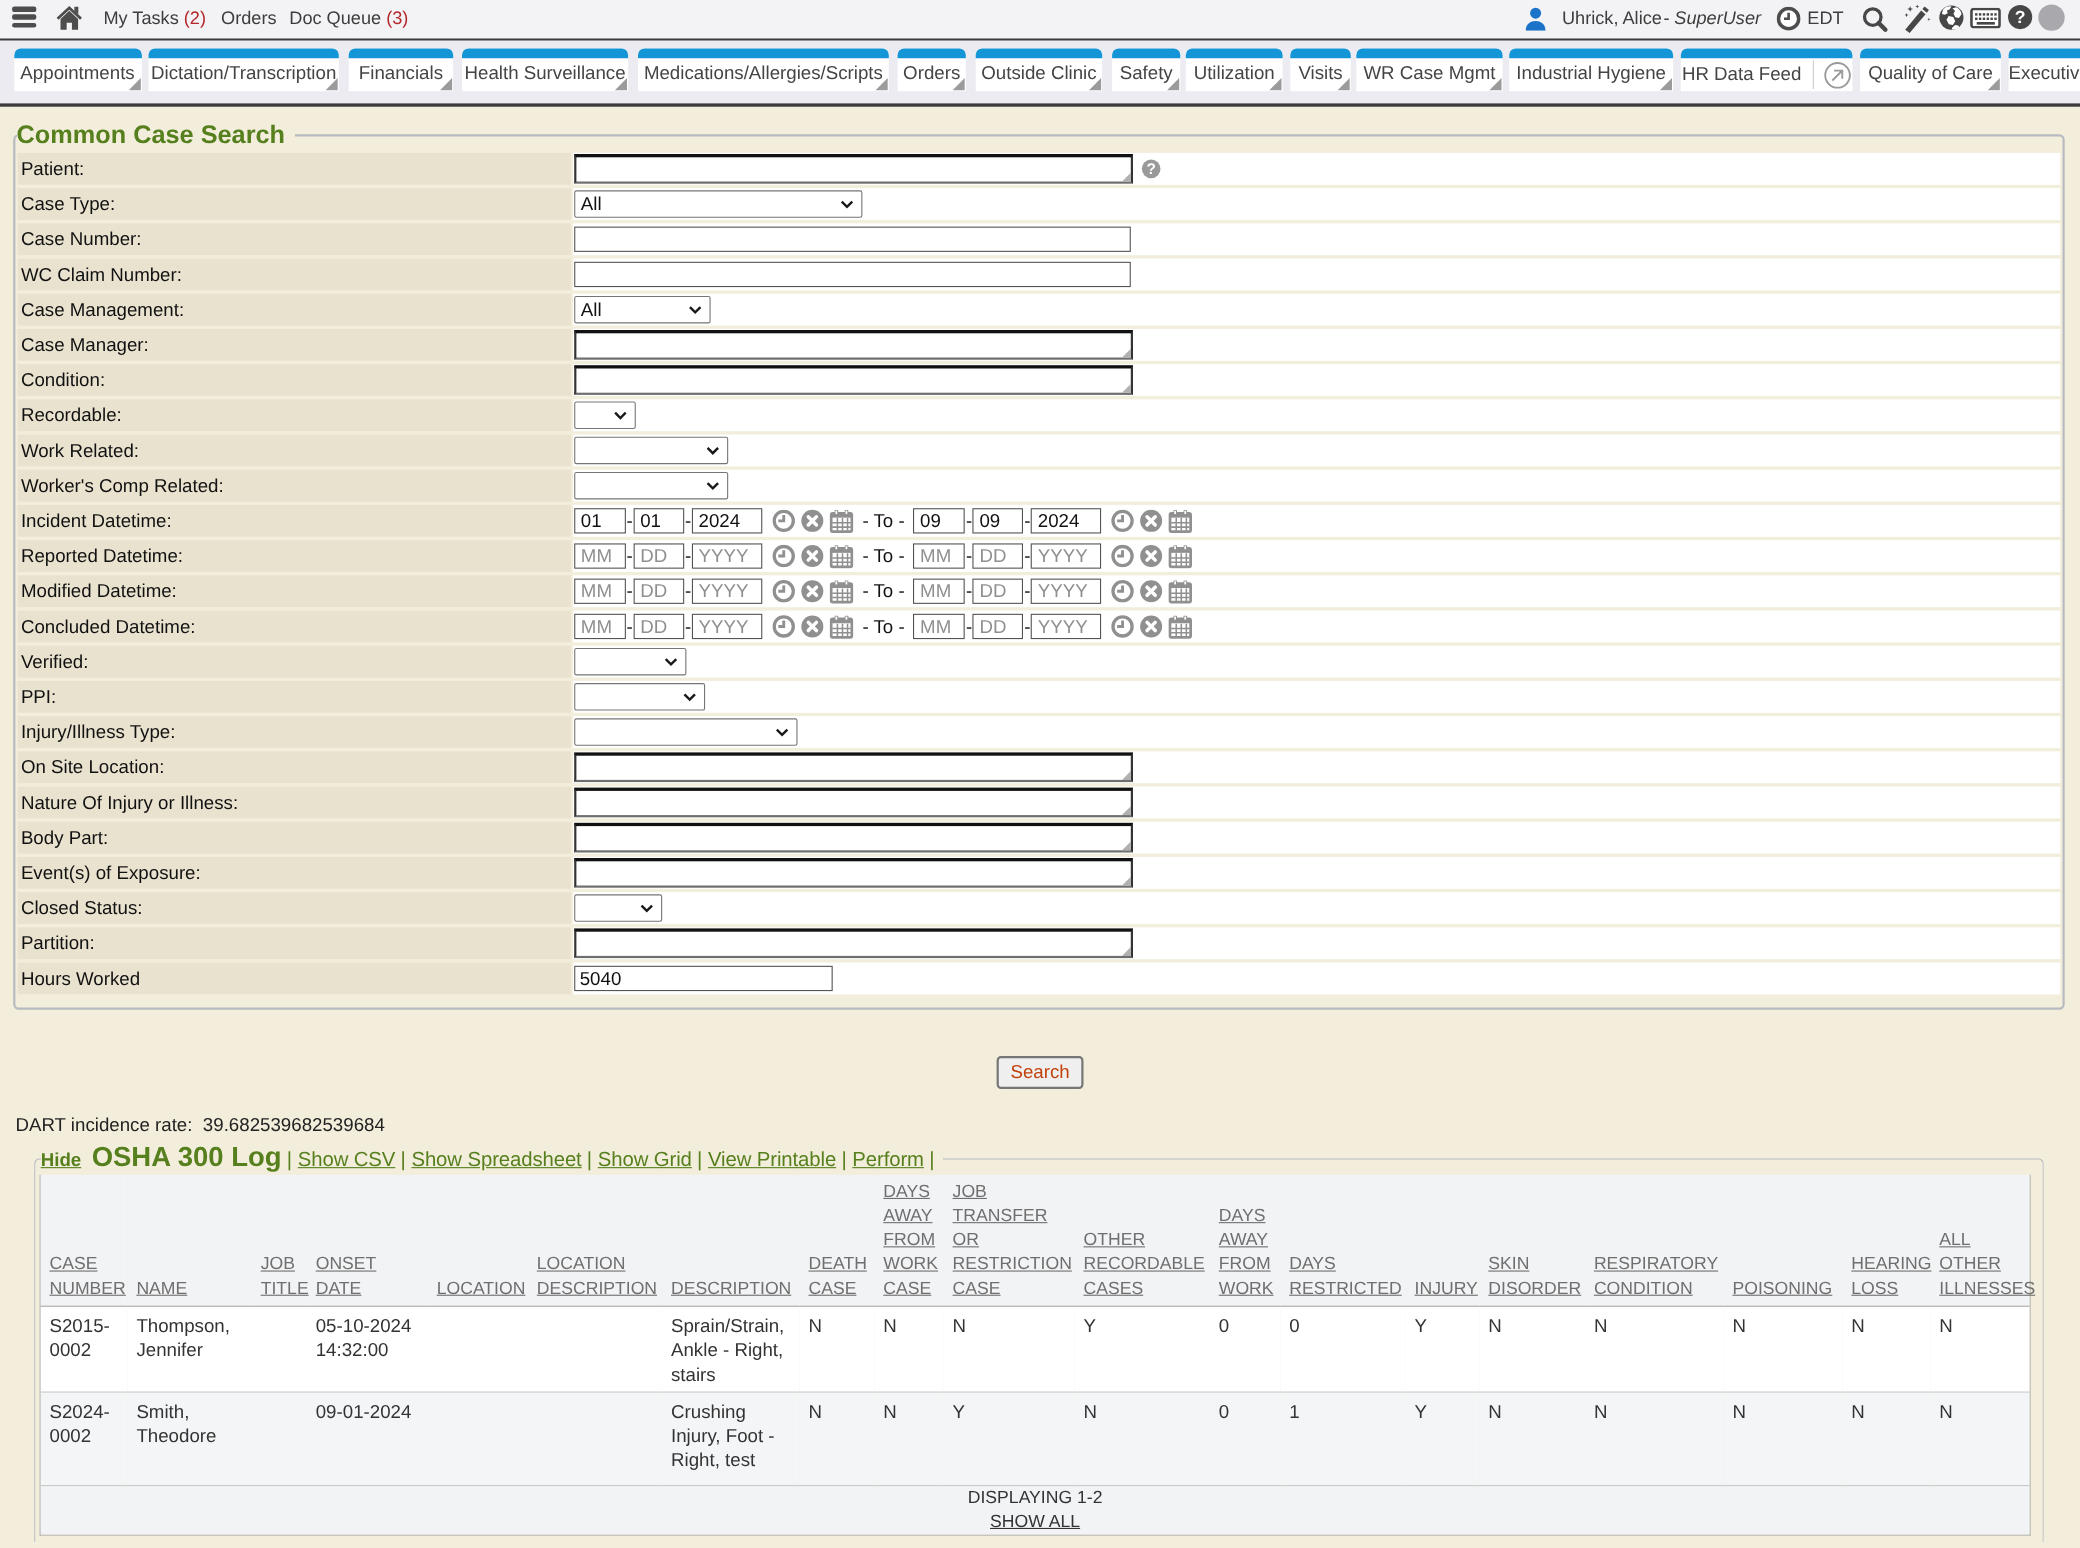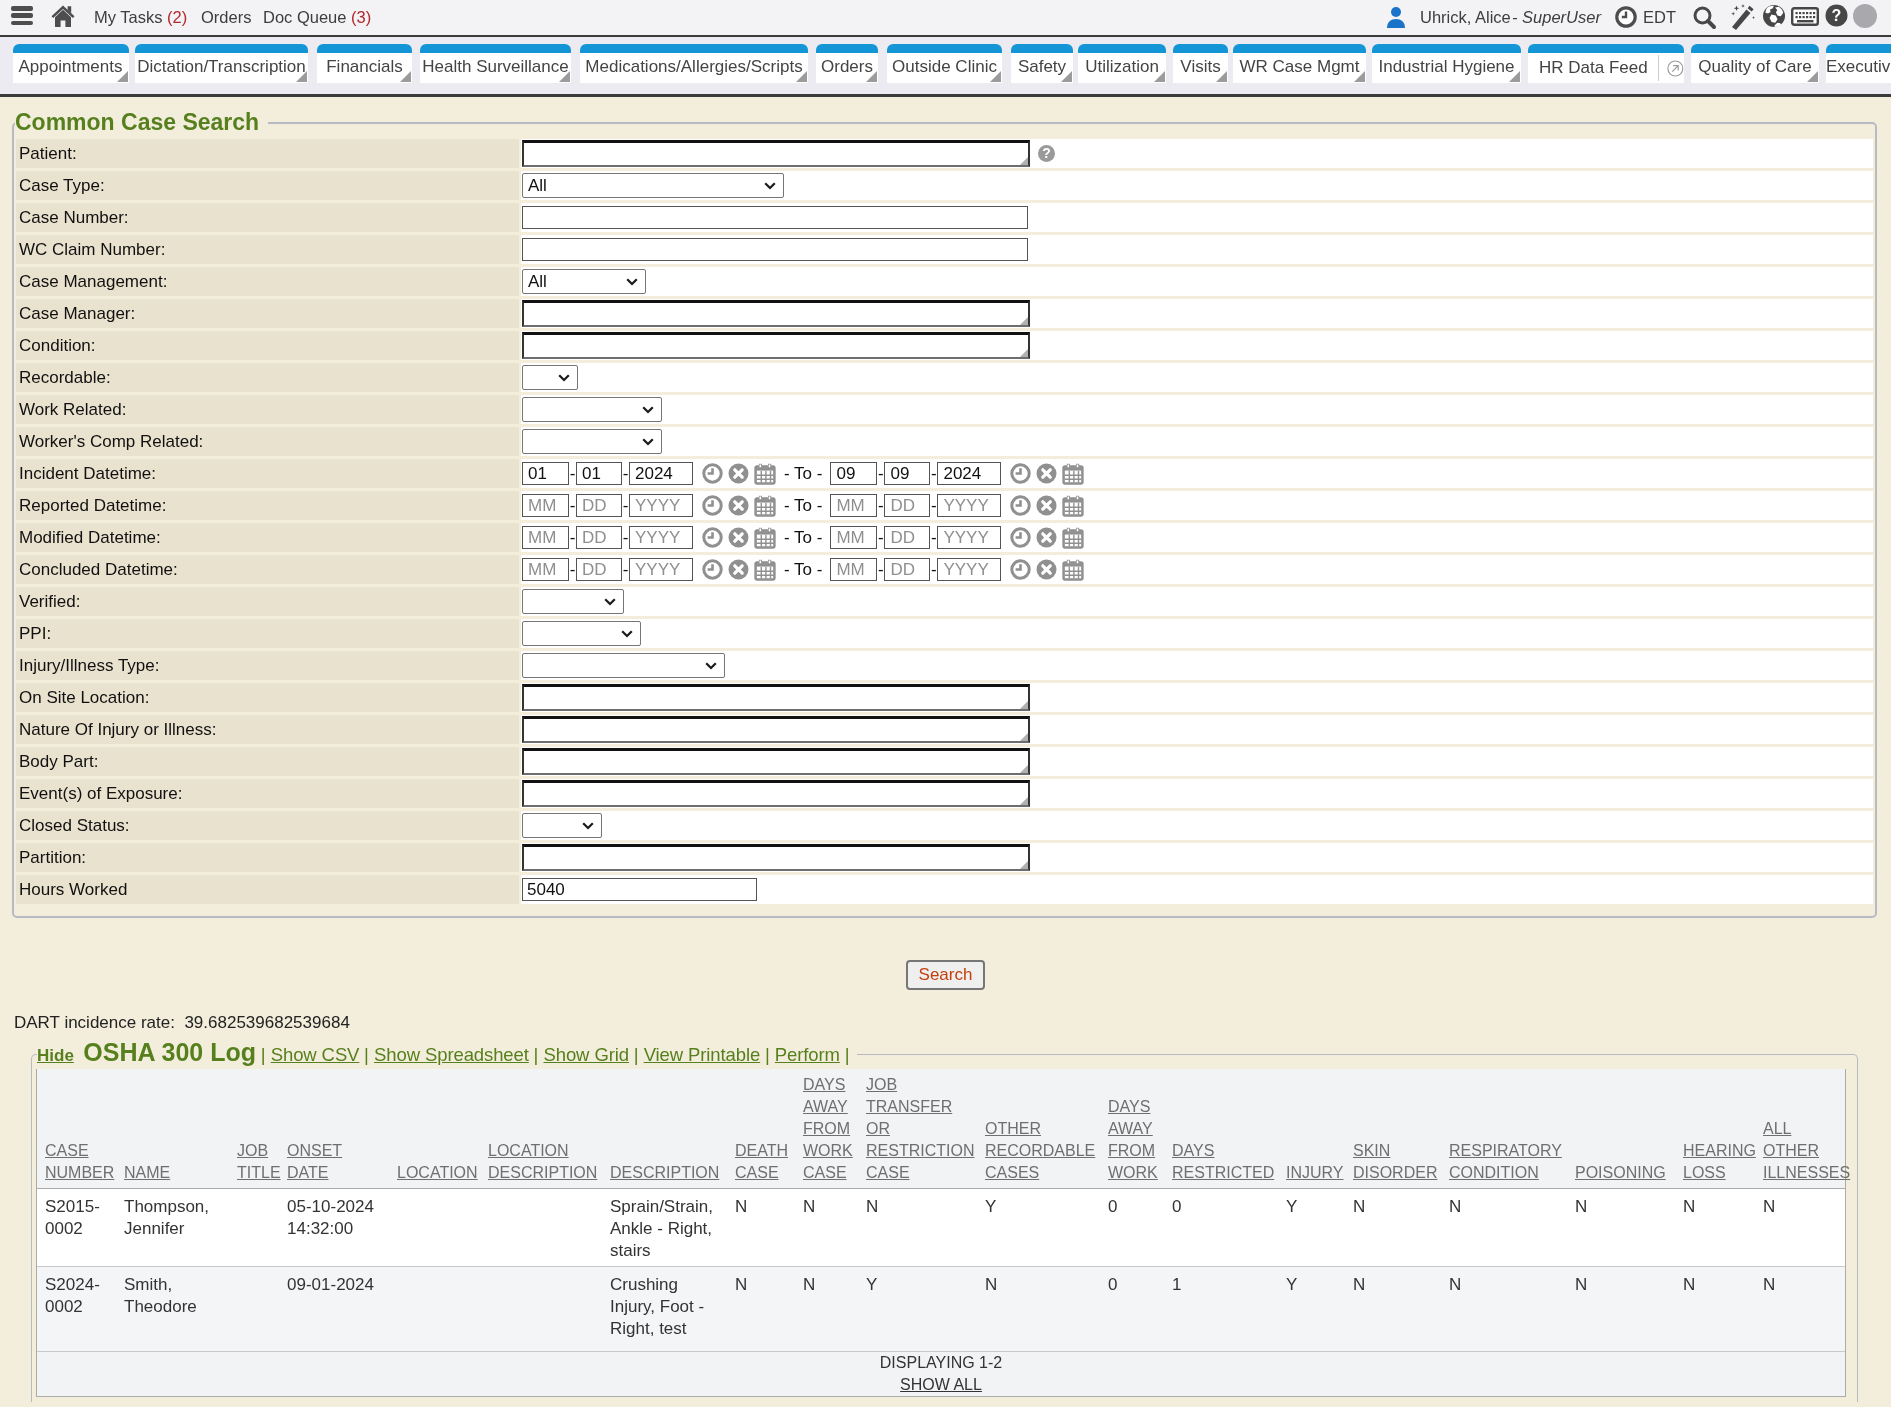--- a/index.html
+++ b/index.html
@@ -205,21 +205,21 @@
       <div class="txt">WR Case Mgmt</div>
       <div class="corner"></div>
     </div>
   <div class="tab" style="left:1372px;width:149px">
       <div class="blue"></div>
       <div class="txt">Industrial Hygiene</div>
       <div class="corner"></div>
     </div>
   <div class="tab" style="left:1528px;width:156px">
       <div class="blue"></div>
-      <div class="txt" style="display:flex;align-items:center;justify-content:flex-start;padding-left:11px">HR Data Feed<span style="display:inline-block;width:1px;height:26px;background:#ccc;margin:0 9px 0 10px"></span><svg width="25" height="25" viewBox="0 0 25 25">
+      <div class="txt" style="display:flex;align-items:center;justify-content:flex-start;padding-left:1px">HR Data Feed<span style="display:inline-block;width:1px;height:26px;background:#ccc;margin:0 9px 0 10px"></span><svg width="25" height="25" viewBox="0 0 25 25">
           <circle cx="12.5" cy="12.5" r="11.2" fill="none" stroke="#9a9a9a" stroke-width="1.7"></circle>
           <path d="M7.8 17.2 16.2 8.8M9.4 8.2h7.4v7.4" fill="none" stroke="#9a9a9a" stroke-width="1.7"></path>
         </svg></div>
     </div>
   <div class="tab" style="left:1691px;width:128px">
       <div class="blue"></div>
       <div class="txt">Quality of Care</div>
       <div class="corner"></div>
     </div>
   <div class="tab" style="left:1826px;width:75px">

